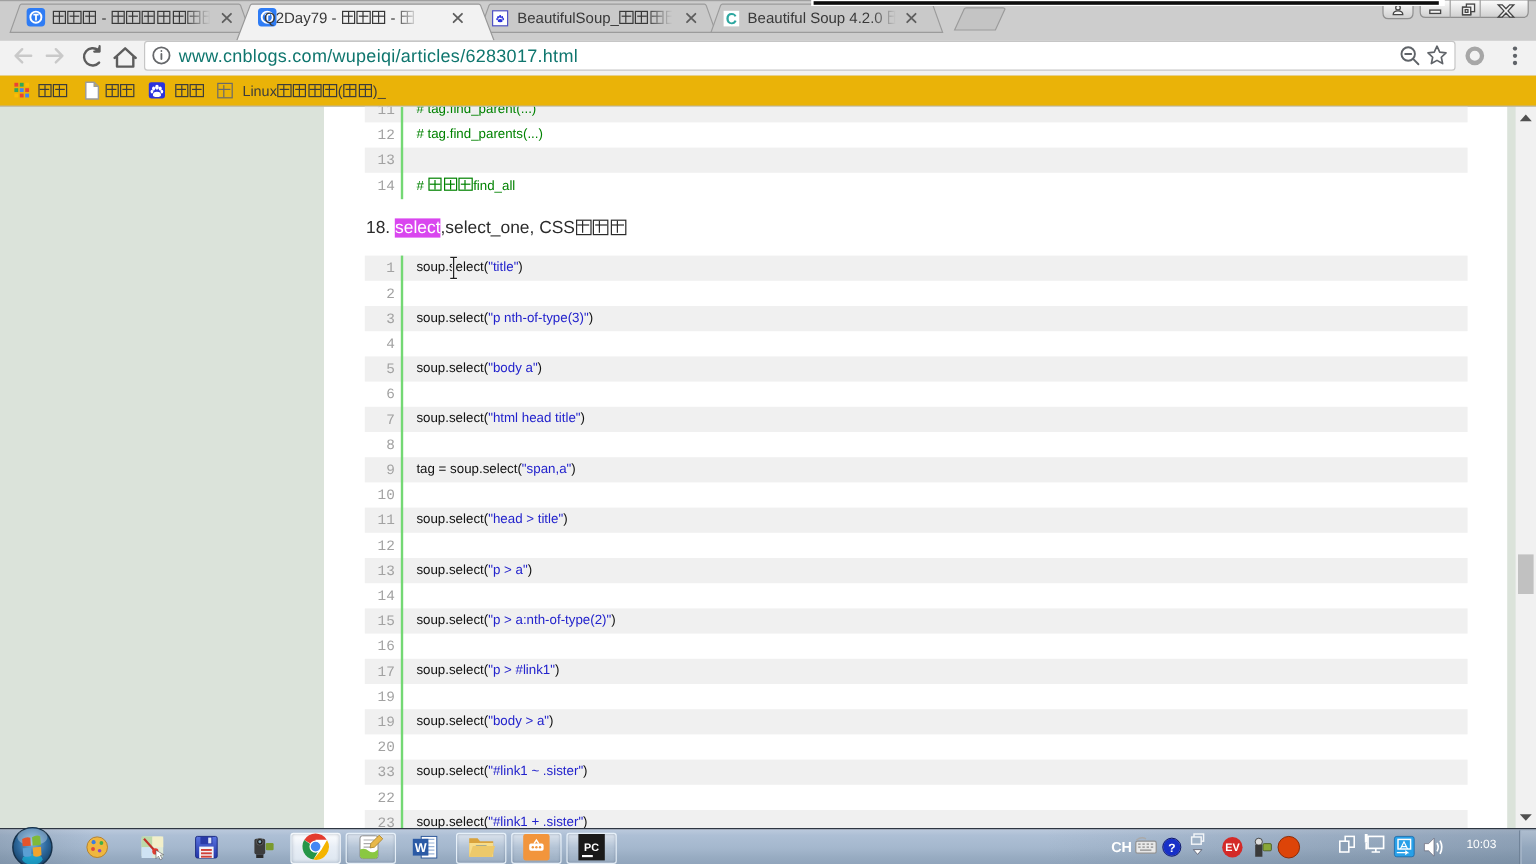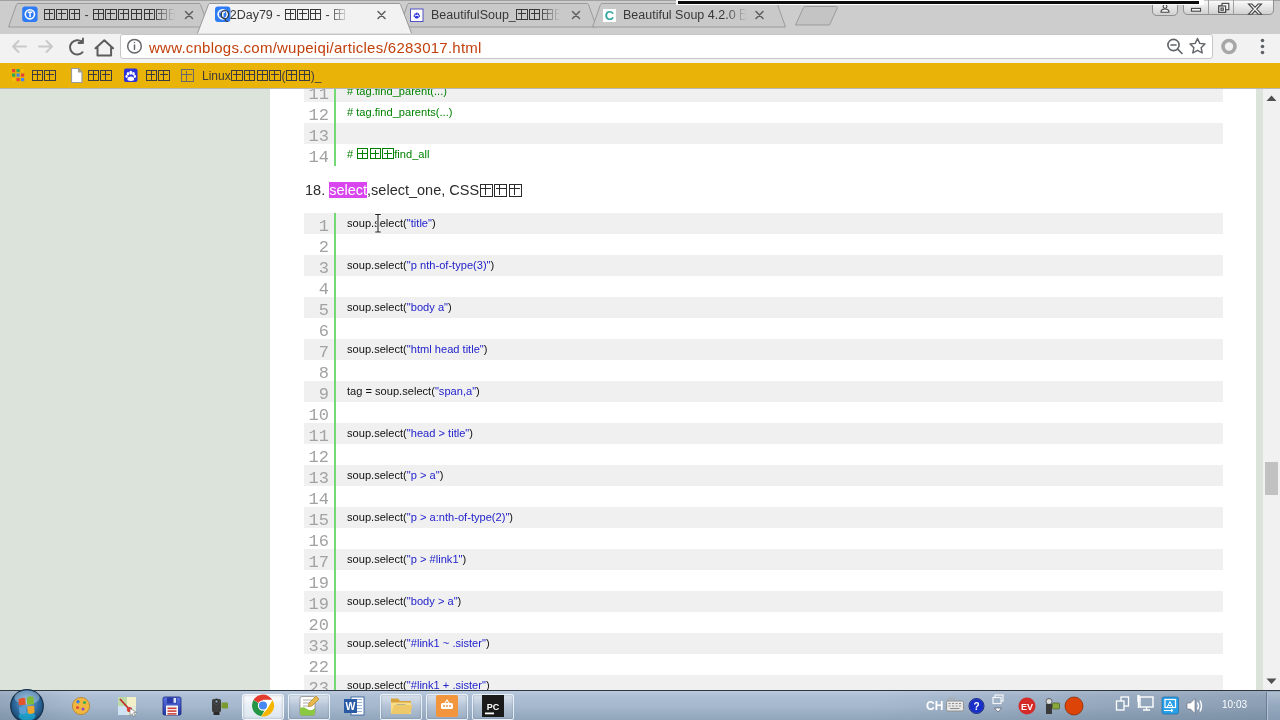--- a/index.html
+++ b/index.html
@@ -13,31 +13,31 @@
   .cj::after{content:"";position:absolute;left:4px;top:0.5px;bottom:0.5px;width:1px;background:currentColor;}
   .cj.b{width:13px;height:13px;vertical-align:-1.5px;}
   
   #tabstrip{left:0;top:0;width:1280px;height:33.5px;background:#cdcdcd;border-top:1px solid #a0a0a0;}
   .tabtxt{position:absolute;top:8px;font-size:12.5px;color:#383838;white-space:nowrap;overflow:hidden;}
   .fade-i{-webkit-mask-image:linear-gradient(90deg,#000 82%,transparent 98%);}
   
   #toolbar{left:0;top:33.5px;width:1280px;height:29.5px;background:#f2f2f2;}
   #omni{left:120px;top:0px;width:1091px;height:23px;background:#fff;
     border:1px solid #c6c6c6;border-radius:3px;}
-  #urltxt{left:149px;top:5.5px;font-size:15px;color:#c2410c;letter-spacing:0.24px;}
+  #urltxt{left:149px;top:5.5px;font-size:15px;color:#0f766e;letter-spacing:0.24px;}
   
   #bookbar{left:0;top:63px;width:1280px;height:25px;background:#eab308;border-bottom:1px solid #b6b6b6;}
   .bktxt{position:absolute;top:6px;font-size:12px;color:#3c3c3c;}
   
   #content{left:0;top:89px;width:1280px;height:601px;background:#dbe3da;overflow:hidden;}
   #main{left:270px;top:0;width:986px;height:602px;background:#fff;}
   .row{position:absolute;left:34px;width:919px;height:21px;}
   .odd{background:#f0f0f0;}
   .gut{position:absolute;left:0;width:25px;top:4px;text-align:right;
-    font-family:"Liberation Mono",monospace;font-size:17px;color:#a2a2a2;}
+    font-family:"Liberation Mono",monospace;font-size:12px;color:#a2a2a2;}
   .code{position:absolute;left:43px;top:4px;white-space:pre;
     font-family:Liberation Sans, sans-serif;font-size:11.1px;color:#111;}
   .code .s{color:#2222cc;}
   .com{color:#008200;}
   .gline{position:absolute;left:64px;width:2px;background:#74d874;}
   
   #sbar{left:1263px;top:0;width:17px;height:602px;background:#f1f1f1;}
   #sthumb{left:2px;top:373px;width:13px;height:33px;background:#c1c1c1;}
   
   #taskbar{left:0;top:690px;width:1280px;height:30px;

